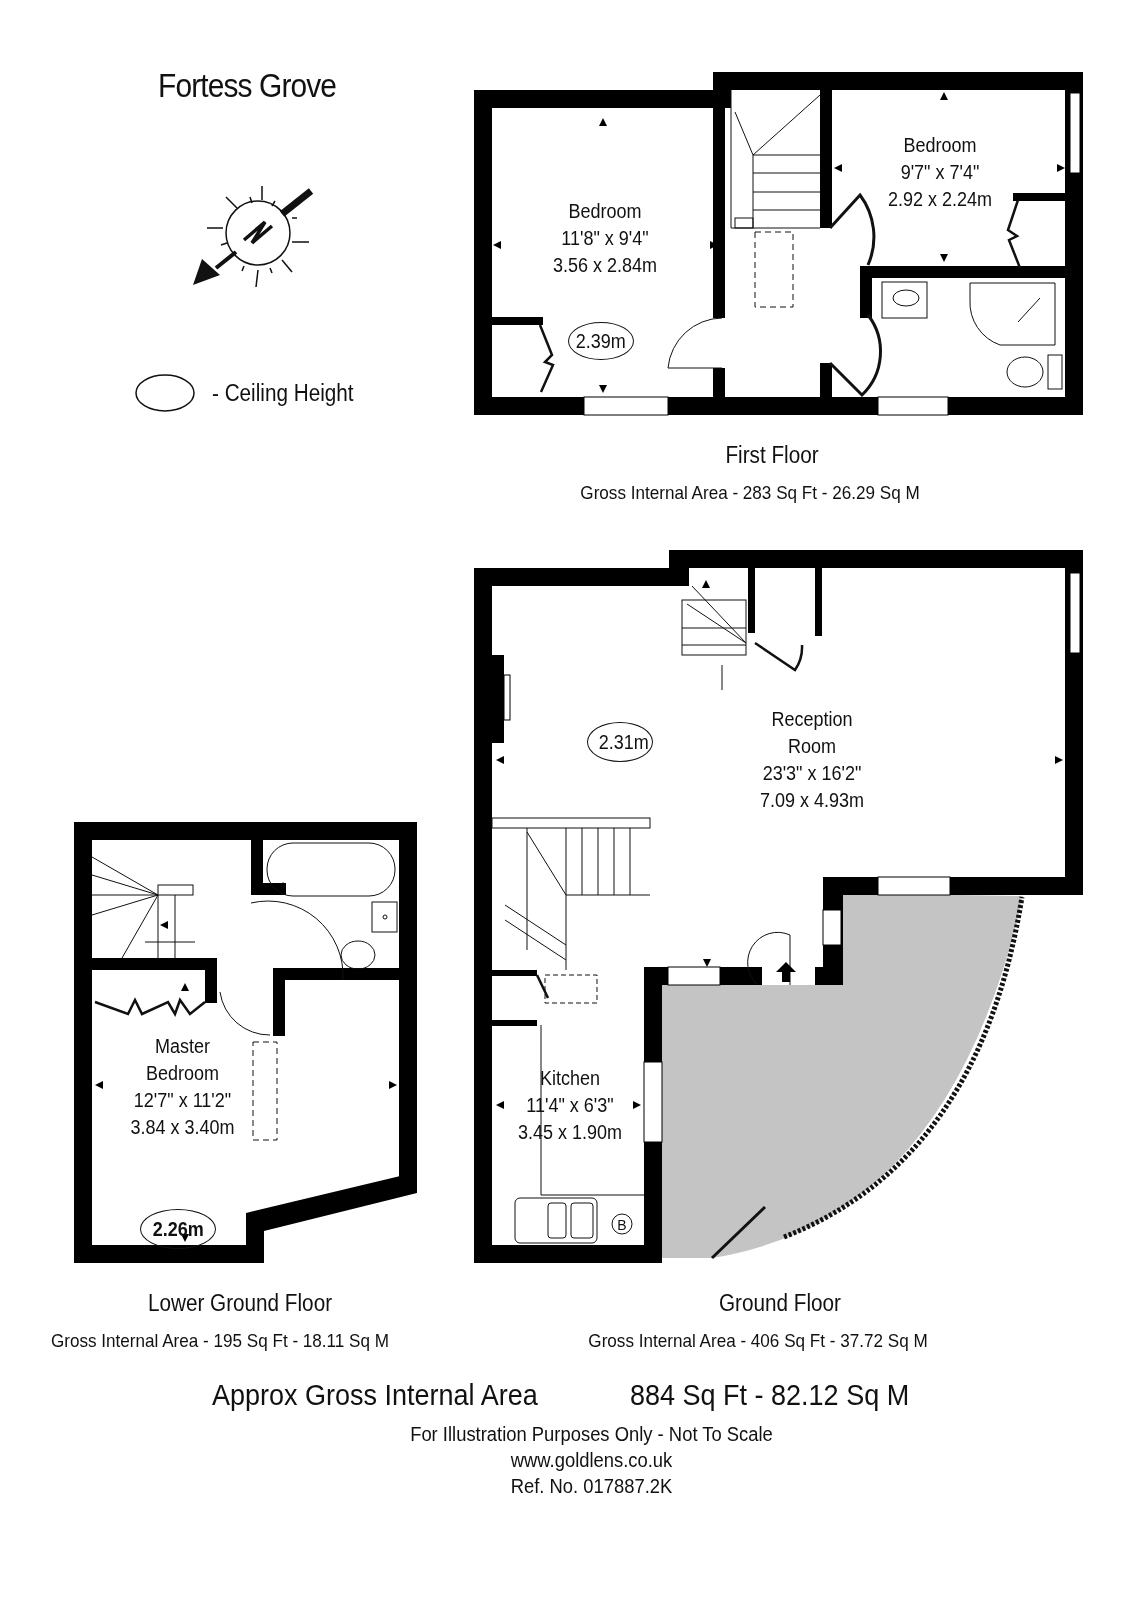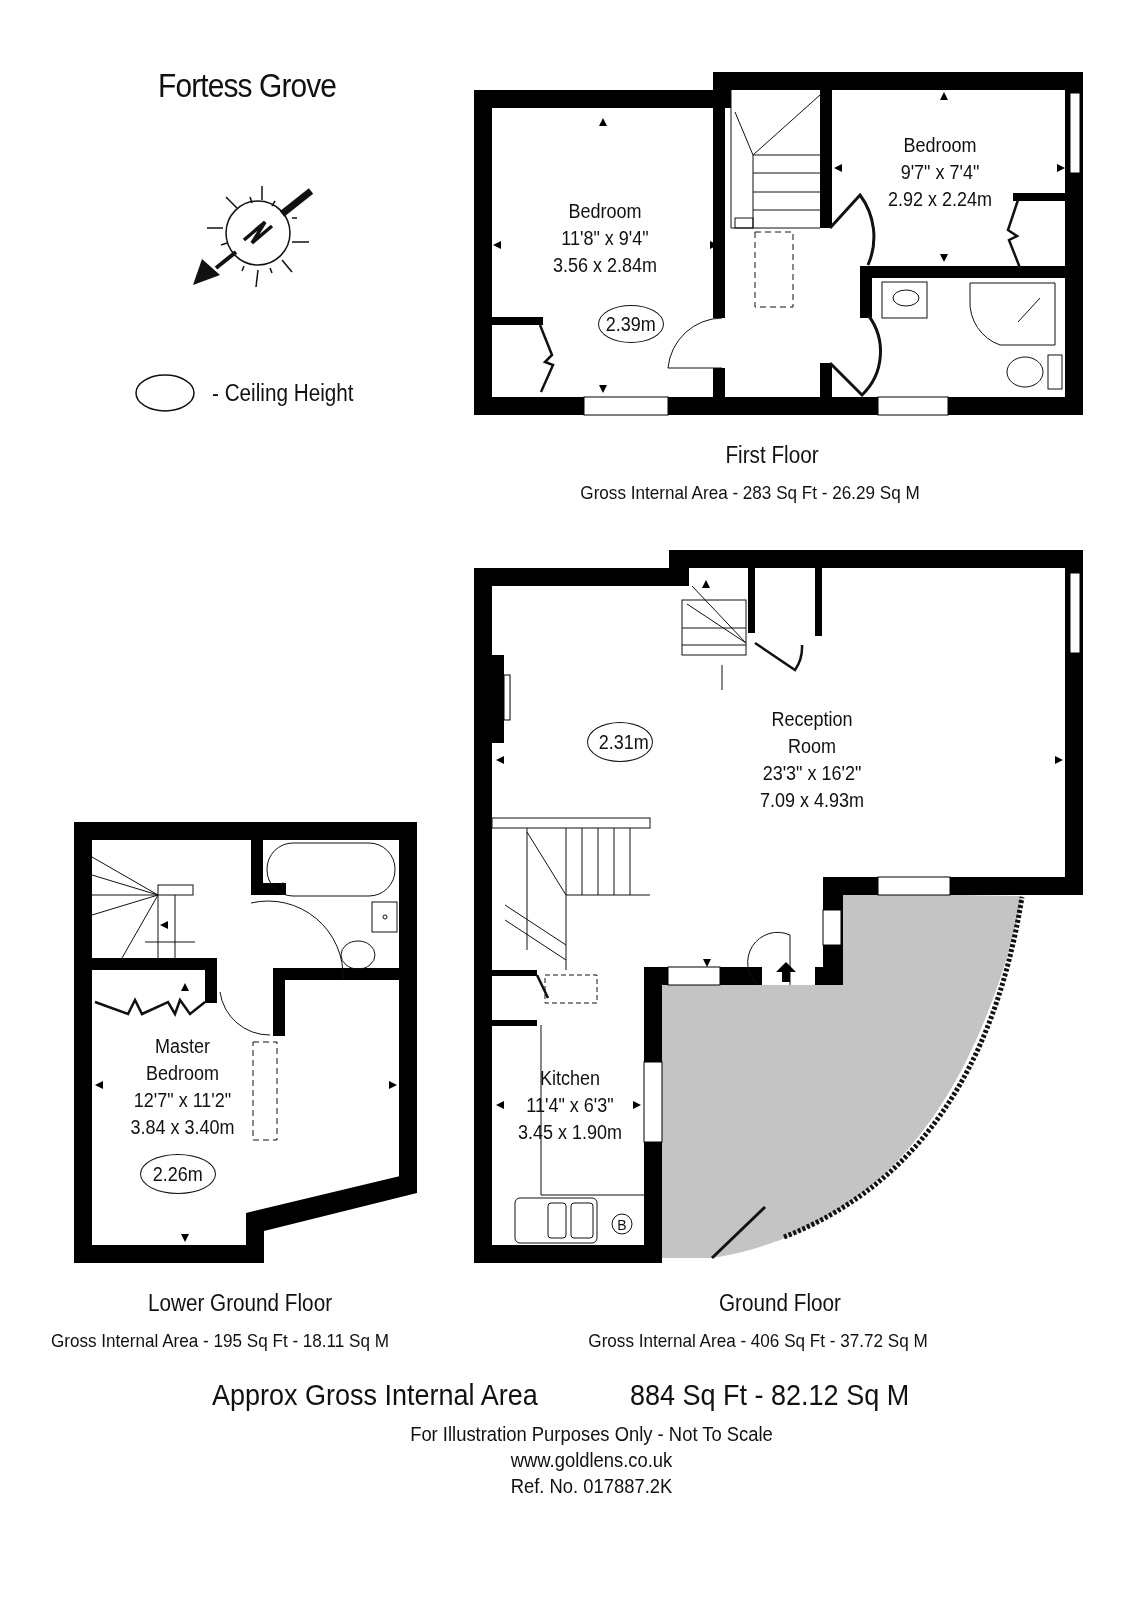--- a/index.html
+++ b/index.html
@@ -226,21 +226,21 @@
   </g>
 </svg>
 
 <div class="abs legend-text">- Ceiling Height</div>
 
 <div class="lbl" style="left:545px;top:198px;width:120px;">
   <div>Bedroom</div>
   <div>11'8" x 9'4"</div>
   <div>3.56 x 2.84m</div>
 </div>
-<div class="ch" style="left:568px;top:305px;width:64px;height:36px;margin-left:30px;">
+<div class="ch" style="left:568px;top:322px;width:64px;height:36px;">
     <span>2.39m</span>
   </div>
 <div class="lbl" style="left:880px;top:132px;width:120px;">
   <div>Bedroom</div>
   <div>9'7" x 7'4"</div>
   <div>2.92 x 2.24m</div>
 </div>
 <div class="abs floor-label" style="left:672px;top:442px;width:200px;">First Floor</div>
 <div class="abs gia" style="left:500px;top:482px;width:500px;">Gross Internal Area - 283 Sq Ft  -  26.29 Sq M</div>
 
@@ -260,21 +260,21 @@
 </div>
 <div class="abs floor-label" style="left:680px;top:1290px;width:200px;">Ground Floor</div>
 <div class="abs gia" style="left:508px;top:1330px;width:500px;">Gross Internal Area - 406 Sq Ft  -  37.72 Sq M</div>
 
 <div class="lbl" style="left:120px;top:1033px;width:125px;">
   <div>Master</div>
   <div>Bedroom</div>
   <div>12'7" x 11'2"</div>
   <div>3.84 x 3.40m</div>
 </div>
-<div class="ch" style="left:140px;top:1154px;width:74px;height:38px;">
+<div class="ch" style="left:140px;top:1209px;width:74px;height:38px;font-weight:bold;">
     <span>2.26m</span>
   </div>
 <div class="abs floor-label" style="left:110px;top:1290px;width:260px;">Lower Ground Floor</div>
 <div class="abs gia" style="left:-30px;top:1330px;width:500px;">Gross Internal Area - 195 Sq Ft  -  18.11 Sq M</div>
 
 <div class="abs total">Approx Gross Internal Area</div>
 <div class="abs total2">884 Sq Ft  -  82.12 Sq M</div>
 <div class="abs foot" style="top:1421px;">
   <div>For Illustration Purposes Only - Not To Scale</div>
   <div>www.goldlens.co.uk</div>

